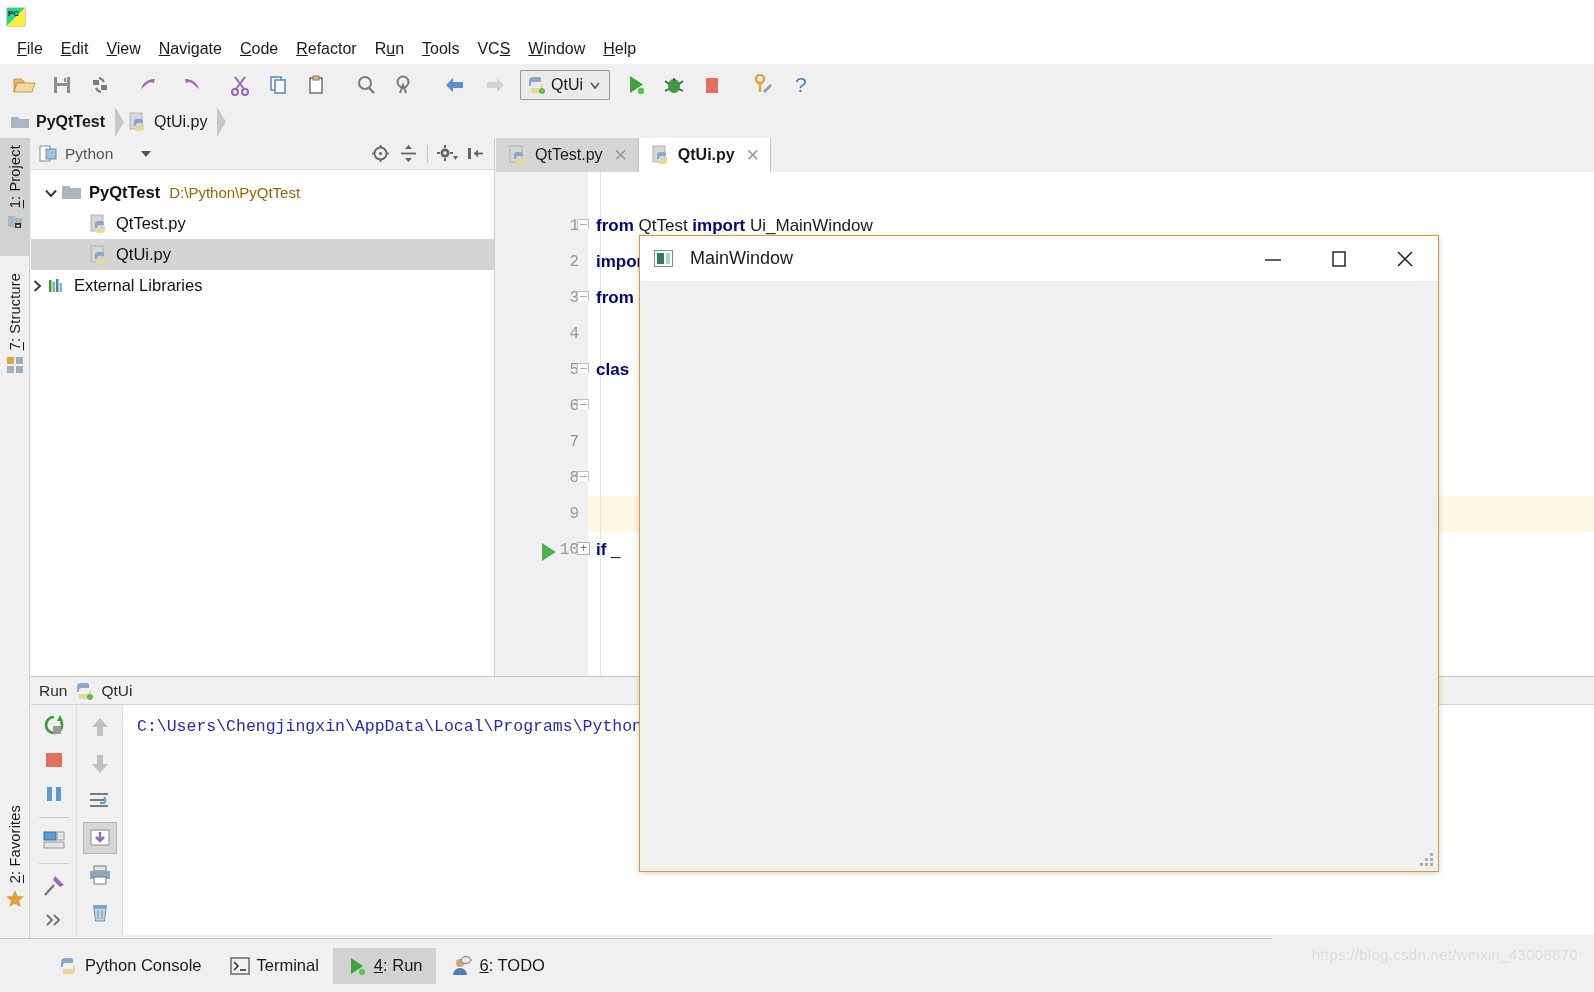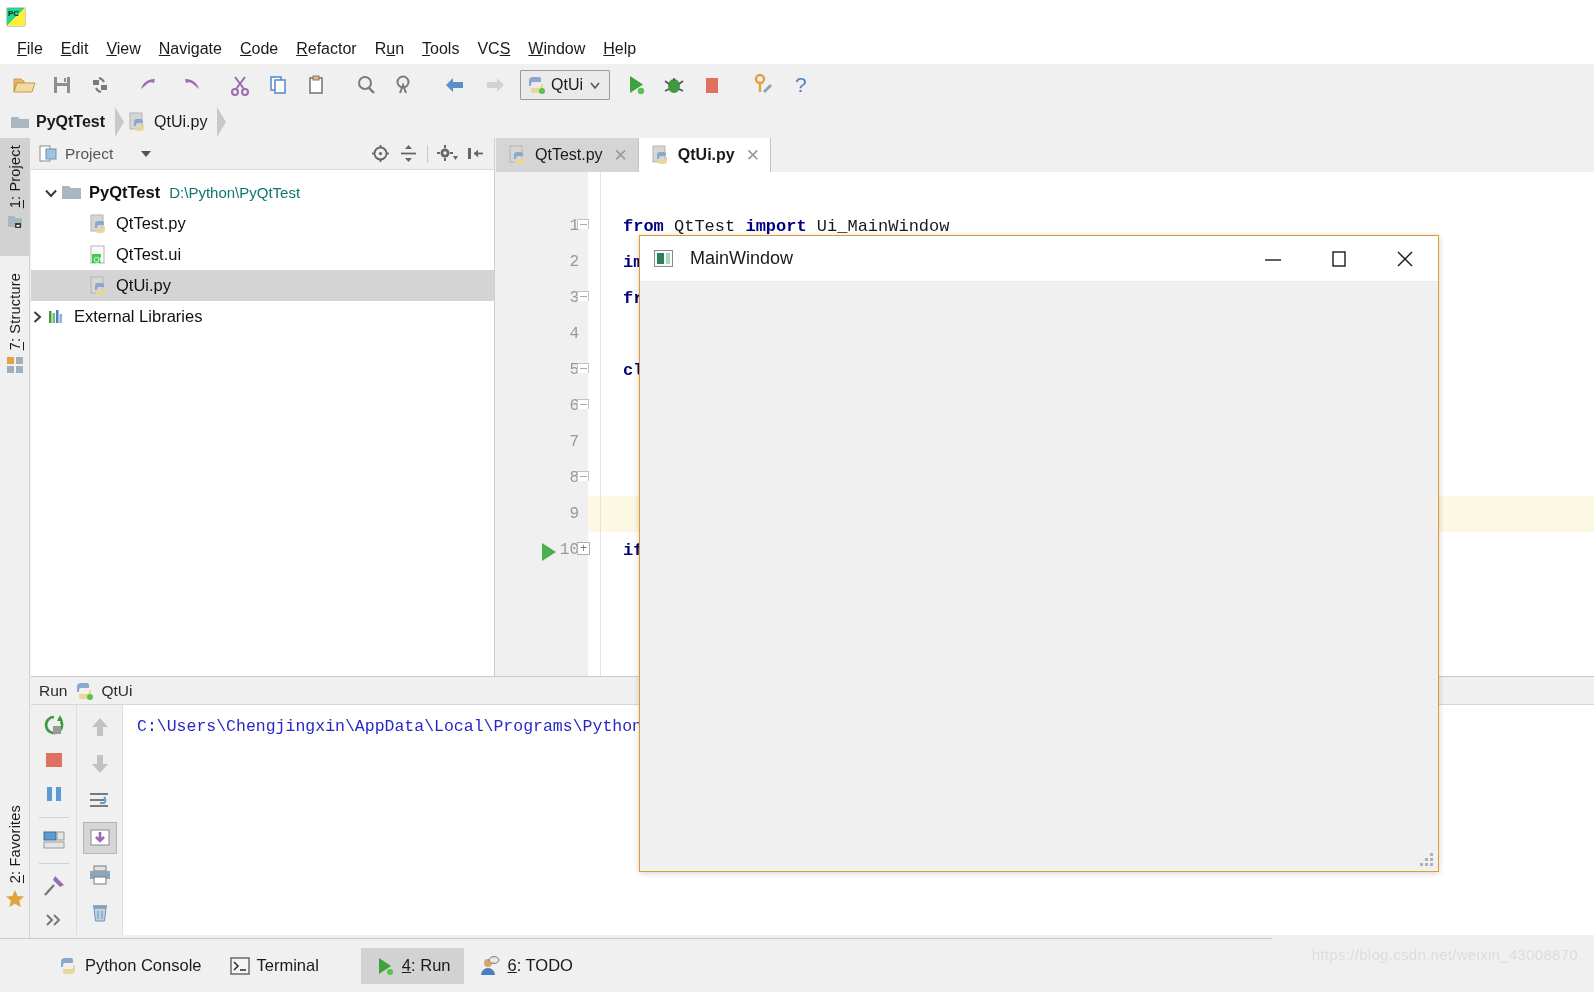--- a/index.html
+++ b/index.html
@@ -105,21 +105,21 @@
   .vsep { width: 1px; height: 18px; background: #c8c8c8; margin: 0 4px; }
 
   .tree { padding-top: 7px; }
   .tnode {
     display: flex; align-items: center; height: 31px; padding-left: 10px; cursor: default;
   }
   .tnode.selected { background: #d4d4d4; }
   .twist { width: 20px; display: flex; align-items: center; justify-content: center; }
   .tname { font-size: 16.5px; color: #111; margin-left: 7px; }
   .tname.bold { font-weight: bold; }
-  .tpath { font-size: 15px; color: #0f766e; margin-left: 9px; }
+  .tpath { font-size: 15px; color: #a16207; margin-left: 9px; }
   .indent1 { padding-left: 58px; }
   .indent0 { padding-left: 18px; }
 
   
   .editor {
     position: absolute; top: 138px; left: 496px; width: 1098px; height: 538px;
     background: #ffffff;
   }
   .tabstrip { height: 34px; background: #f0f0f0; display: flex; align-items: stretch; }
   .etab {
@@ -137,21 +137,21 @@
     background: #f0f0f0;
   }
   .gline {
     position: absolute; left: 0; width: 92px; height: 36px;
     display: flex; align-items: center; justify-content: flex-end;
     font-family: "Liberation Mono", monospace; font-size: 16px; color: #999;
     padding-right: 9px;
   }
   .codeline {
     position: absolute; left: 100px; height: 36px; display: flex; align-items: center;
-    font-family: Liberation Mono, monospace; font-size: 17px; white-space: pre; margin-left: 27px;
+    font-family: Liberation Sans, sans-serif; font-size: 17px; white-space: pre;
   }
   .kw { color: #000080; font-weight: bold; }
   .id { color: #1a1a1a; }
   .hl-line {
     position: absolute; left: 92px; width: 1502px; height: 36px; background: #fdf8e3;
   }
   .fold-mark {
     position: absolute; width: 13px; height: 13px; border: 1px solid #b0b0b0;
     background: #fff; display: flex; align-items: center; justify-content: center;
     font-family: "Liberation Mono", monospace; font-size: 12px; color: #777; line-height: 1;
@@ -194,21 +194,21 @@
 
   
   .statusbar {
     position: absolute; top: 938px; left: 0; width: 1272px; height: 54px;
     background: #f0f0f0; border-top: 1px solid #c9c9c9;
     display: flex; align-items: center; padding-left: 44px; gap: 0;
   }
   .sb-item {
     display: flex; align-items: center; gap: 7px; height: 36px; padding: 0 14px; cursor: default;
   }
-  .sb-item.active { background: #d2d2d2; margin-left: 28px; }
+  .sb-item.active { background: #d2d2d2; }
   .sb-label { font-size: 16.5px; color: #1a1a1a; }
   .sb-label .mn { text-decoration: underline; }
   .watermark {
     position: absolute; right: 16px; top: 946px; font-size: 15px; color: #dcdcdc;
     font-family: "Liberation Sans", sans-serif; letter-spacing: 0.3px;
   }
 
   
   .qtwin {
     position: absolute; left: 639px; top: 235px; width: 800px; height: 637px;
@@ -435,21 +435,21 @@
       </svg>
     </div>
   </div>
 
   <div class="projpanel">
     <div class="proj-header">
       <svg width="19" height="18" viewBox="0 0 19 18">
         <rect x="1" y="1" width="10" height="15" fill="#fff" stroke="#8a8a8a"></rect>
         <rect x="7" y="4" width="10" height="10" fill="#9fc2e0" stroke="#6f93b5"></rect>
       </svg>
-      <span class="proj-title">Project</span>
+      <span class="proj-title">Python</span>
       <span class="proj-caret"></span>
       <div class="proj-tools">
         <div class="ptool">
           <svg width="19" height="19" viewBox="0 0 19 19">
             <circle cx="9.5" cy="9.5" r="6" fill="none" stroke="#666" stroke-width="1.8"></circle>
             <circle cx="9.5" cy="9.5" r="1.6" fill="#666"></circle>
             <line x1="9.5" y1="1" x2="9.5" y2="4" stroke="#666" stroke-width="1.8"></line>
             <line x1="9.5" y1="15" x2="9.5" y2="18" stroke="#666" stroke-width="1.8"></line>
             <line x1="1" y1="9.5" x2="4" y2="9.5" stroke="#666" stroke-width="1.8"></line>
             <line x1="15" y1="9.5" x2="18" y2="9.5" stroke="#666" stroke-width="1.8"></line>
@@ -500,28 +500,20 @@
 
       <div class="tnode indent1">
         <svg width="20" height="20" viewBox="0 0 20 20">
           <rect x="2" y="1" width="12" height="16" fill="#d6d6d6" stroke="#b4b4b4"></rect>
           <path d="M9 7h4a2 2 0 0 1 2 2v2h-5a2 2 0 0 0-2 2v1H6V10a3 3 0 0 1 3-3z" fill="#8ba7cc"></path>
           <path d="M12 19H9a2 2 0 0 1-2-2v-2h5a2 2 0 0 0 2-2v-1h2v4a3 3 0 0 1-3 3z" fill="#e8d898"></path>
         </svg>
         <span class="tname">QtTest.py</span>
       </div>
 
-      <div class="tnode indent1">
-        <svg width="20" height="20" viewBox="0 0 20 20">
-          <rect x="2" y="1" width="13" height="17" fill="#fafafa" stroke="#b4b4b4"></rect>
-          <rect x="3" y="9" width="9" height="9" fill="#41cd52"></rect>
-          <text x="4.5" y="16.5" font-family="Liberation Sans" font-size="8" fill="#fff">Qt</text>
-        </svg>
-        <span class="tname">QtTest.ui</span>
-      </div>
 
       <div class="tnode indent1 selected">
         <svg width="20" height="20" viewBox="0 0 20 20">
           <rect x="2" y="1" width="12" height="16" fill="#d6d6d6" stroke="#b4b4b4"></rect>
           <path d="M9 7h4a2 2 0 0 1 2 2v2h-5a2 2 0 0 0-2 2v1H6V10a3 3 0 0 1 3-3z" fill="#8ba7cc"></path>
           <path d="M12 19H9a2 2 0 0 1-2-2v-2h5a2 2 0 0 0 2-2v-1h2v4a3 3 0 0 1-3 3z" fill="#e8d898"></path>
         </svg>
         <span class="tname">QtUi.py</span>
       </div>
 

